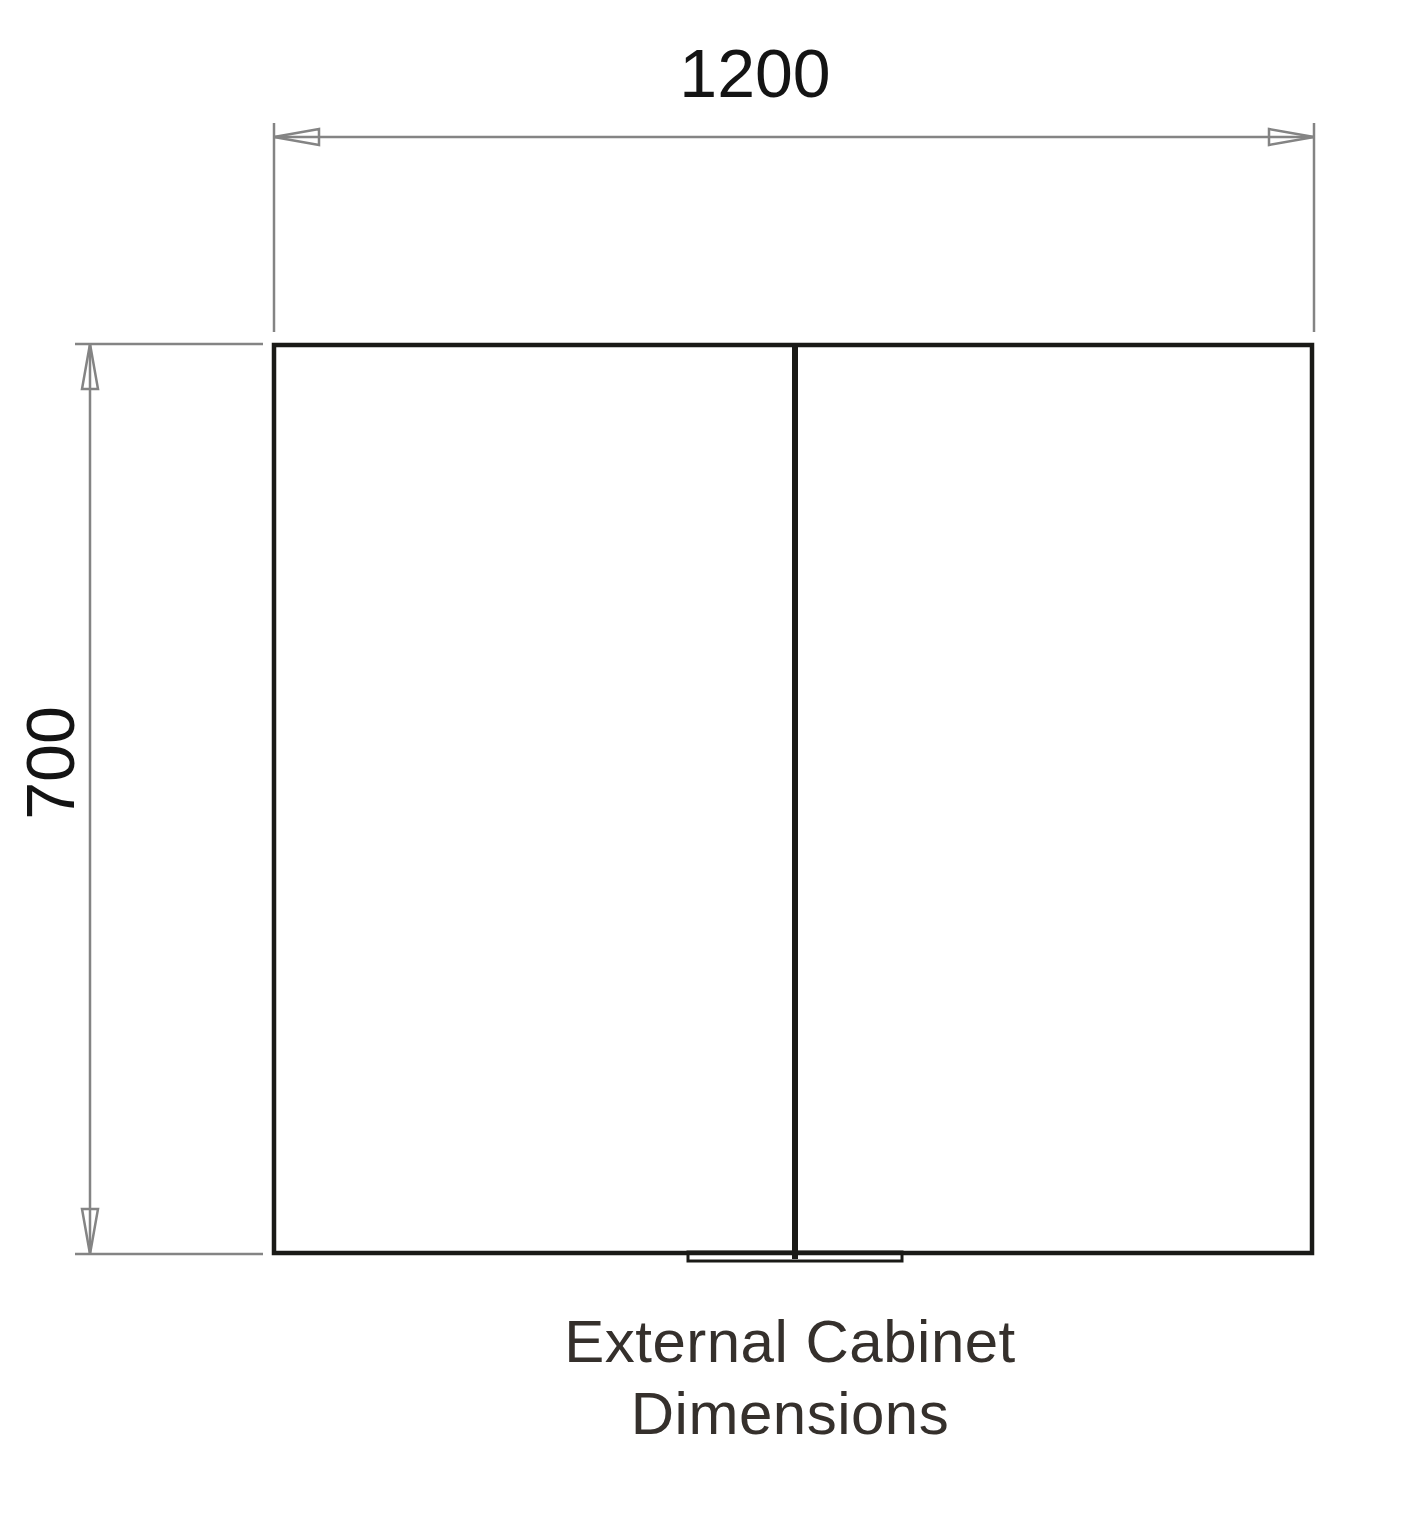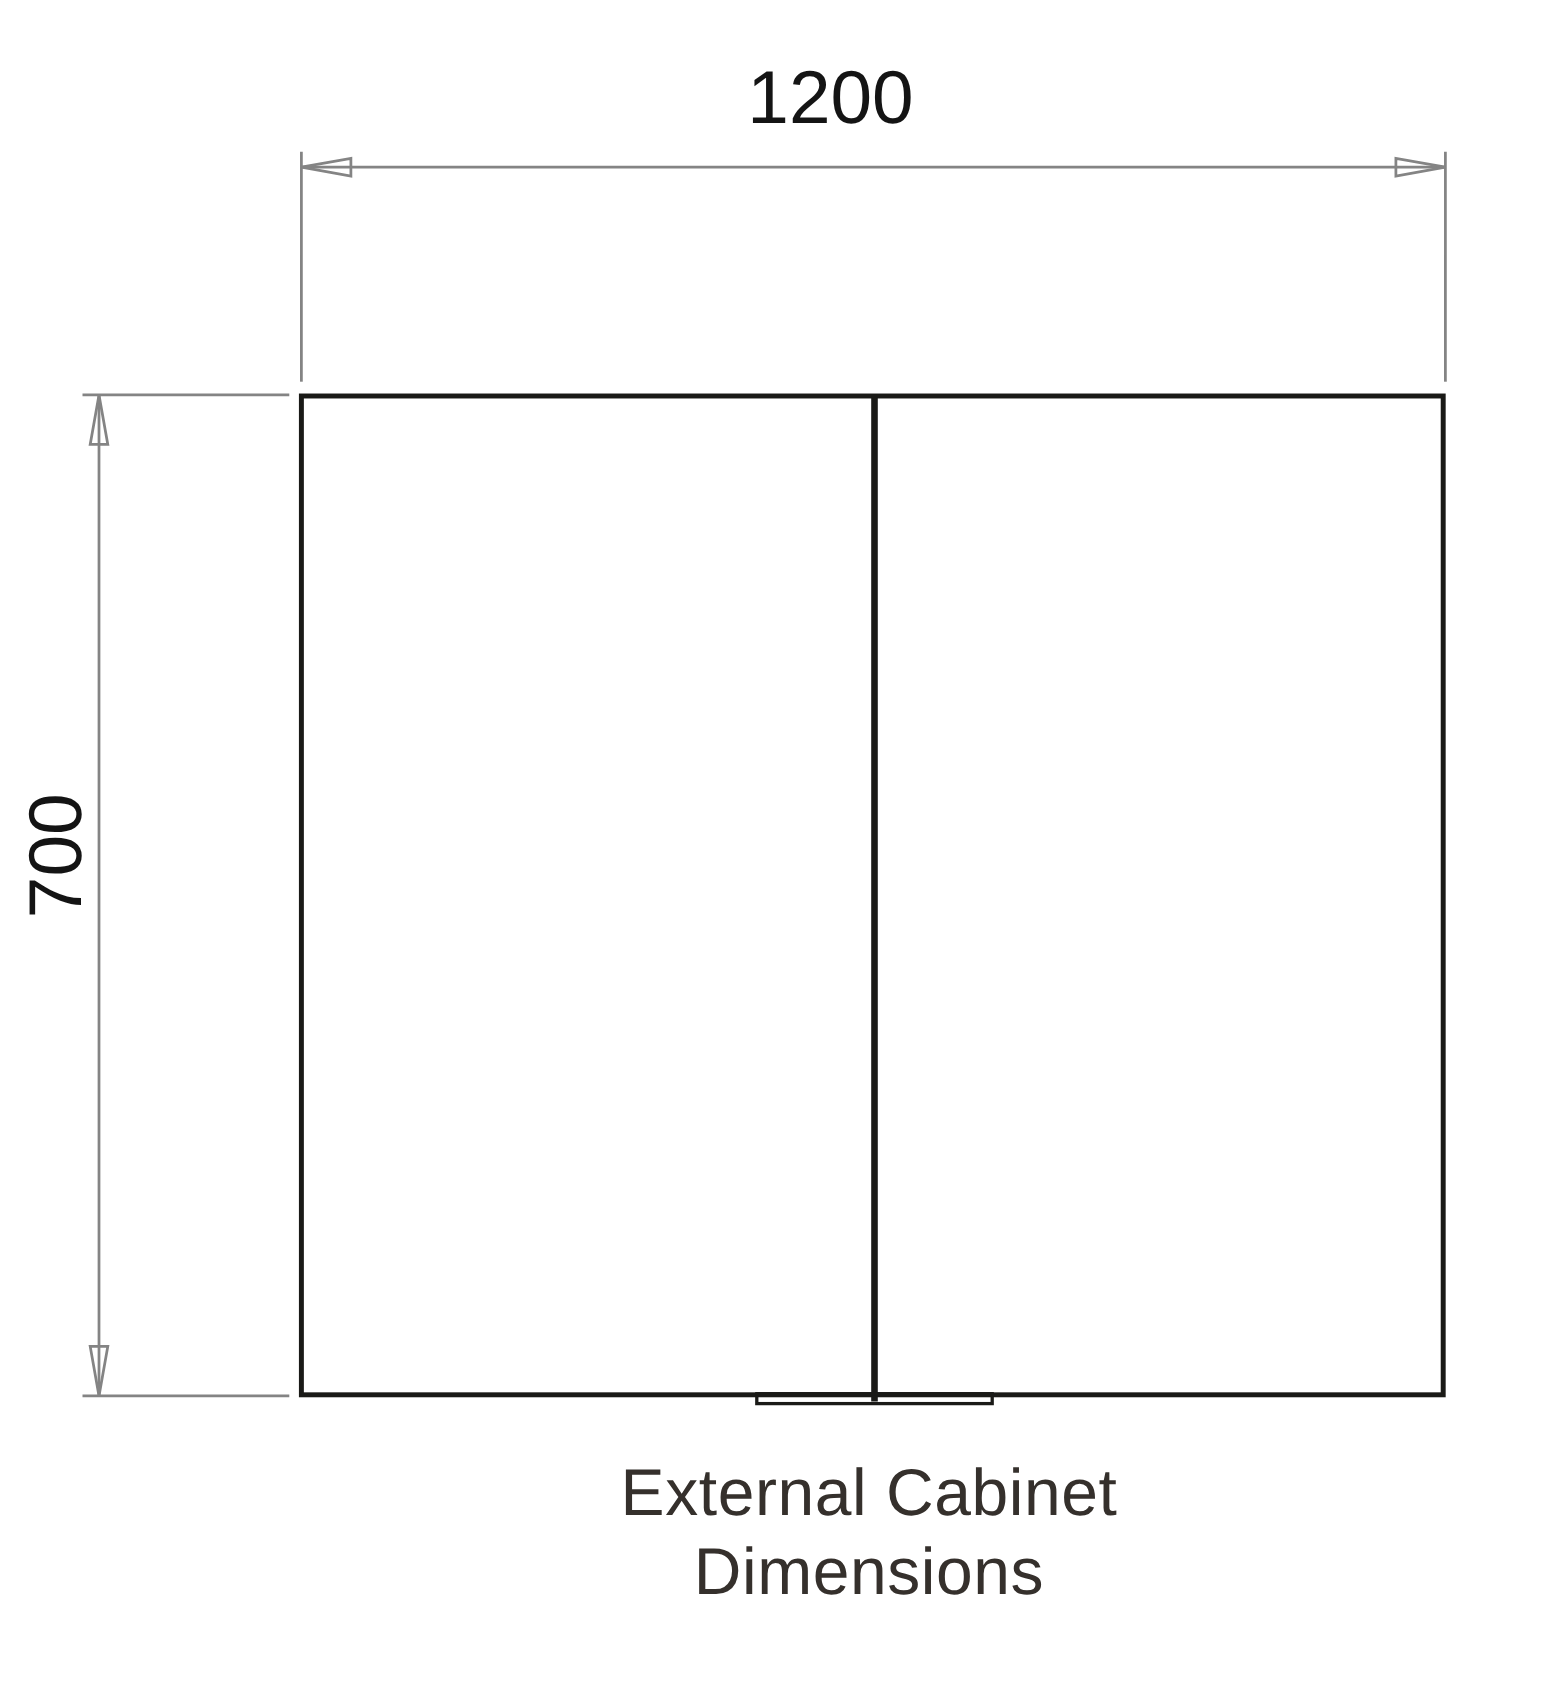--- a/index.html
+++ b/index.html
@@ -10,21 +10,21 @@
     width: 1410px;
     height: 1535px;
     background: #ffffff;
     position: relative;
     overflow: hidden;
     font-family: "Liberation Sans", sans-serif;
   }
   .drawing-wrap {
     position: absolute;
     left: 0;
-    top: 15px;
+    top: 0;
     width: 1410px;
     height: 1515px;
   }
   svg text {
     font-family: "Liberation Sans", sans-serif;
   }
   .dim-label {
     font-size: 68px;
     letter-spacing: 0px;
   }

